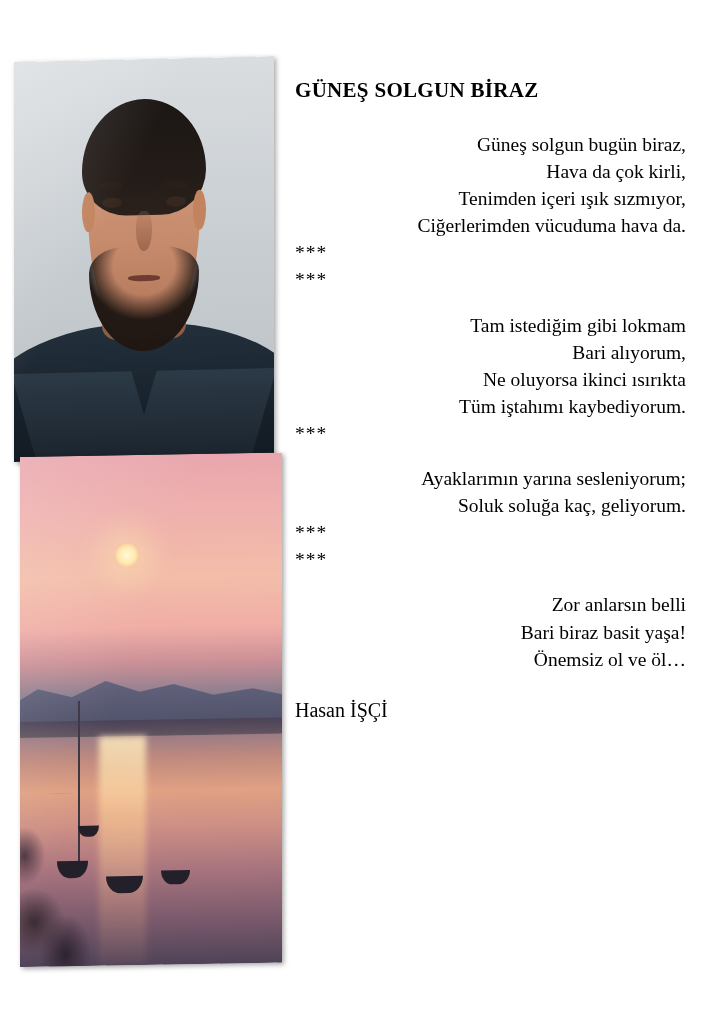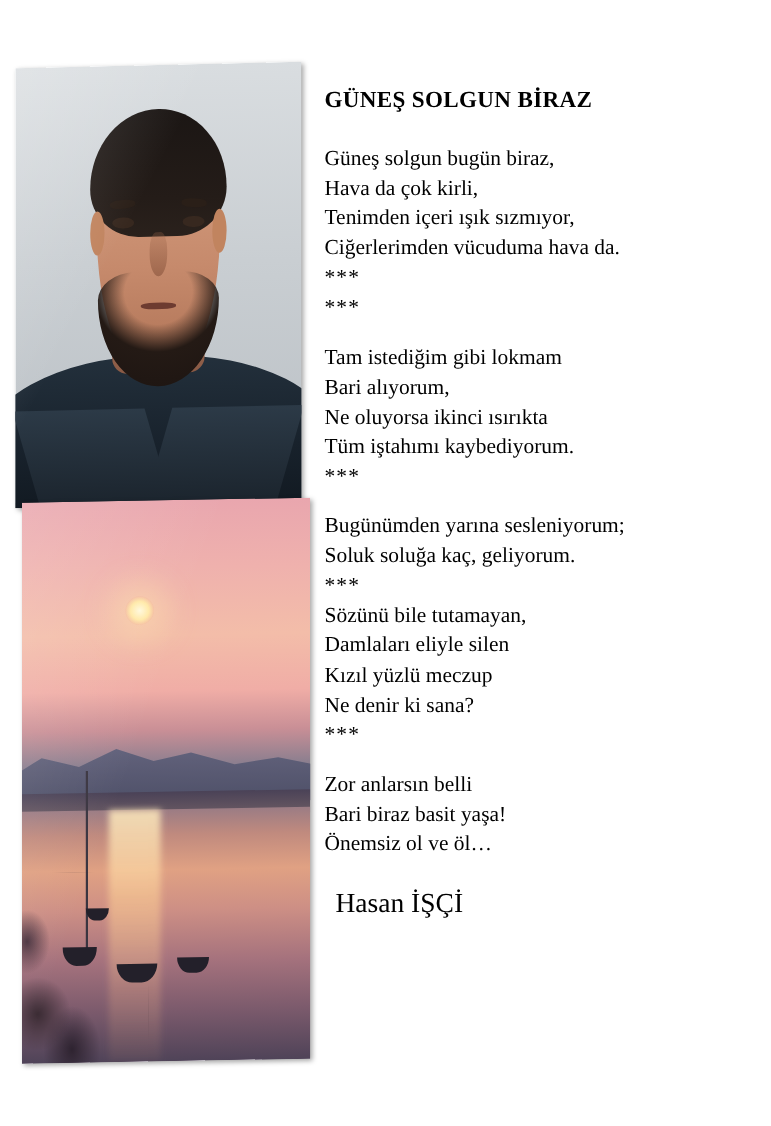--- a/index.html
+++ b/index.html
@@ -289,34 +289,35 @@
     font-size: 21px;
     letter-spacing: 0.3px;
     margin: 0 0 28px 3px;
   }
   .stanza {
     font-size: 19.5px;
     line-height: 1.39;
     margin: 0;
     white-space: pre-line;
     margin-left: 3px;
+    text-align: right;
   }
   .sep {
     font-size: 19.5px;
     line-height: 1.39;
     margin: 0 0 0 3px;
     letter-spacing: 1px;
   }
   .gap {
     height: 18px;
   }
   .author {
-    font-size: 25px;
+    font-size: 20px;
     line-height: 1.39;
-    margin: 24px 0 0 13px;
+    margin: 24px 0 0 3px;
   }
 </style>
 </head>
 <body>
 
 <div class="page">
 
   <div class="media-column">
 
     <div class="photo-frame portrait-frame">
@@ -372,28 +373,24 @@
     <p class="sep">***</p>
     <div class="gap"></div>
 
     <p class="stanza">Tam istediğim gibi lokmam
 Bari alıyorum,
 Ne oluyorsa ikinci ısırıkta
 Tüm iştahımı kaybediyorum.</p>
     <p class="sep">***</p>
     <div class="gap"></div>
 
-    <p class="stanza">Bugünümden yarına sesleniyorum;
+    <p class="stanza">Ayaklarımın yarına sesleniyorum;
 Soluk soluğa kaç, geliyorum.</p>
     <p class="sep">***</p>
 
-    <p class="stanza">Sözünü bile tutamayan,
-Damlaları eliyle silen
-Kızıl yüzlü meczup
-Ne denir ki sana?</p>
     <p class="sep">***</p>
     <div class="gap"></div>
 
     <p class="stanza">Zor anlarsın belli
 Bari biraz basit yaşa!
 Önemsiz ol ve öl…</p>
 
     <p class="author">Hasan İŞÇİ</p>
 
   </div>

